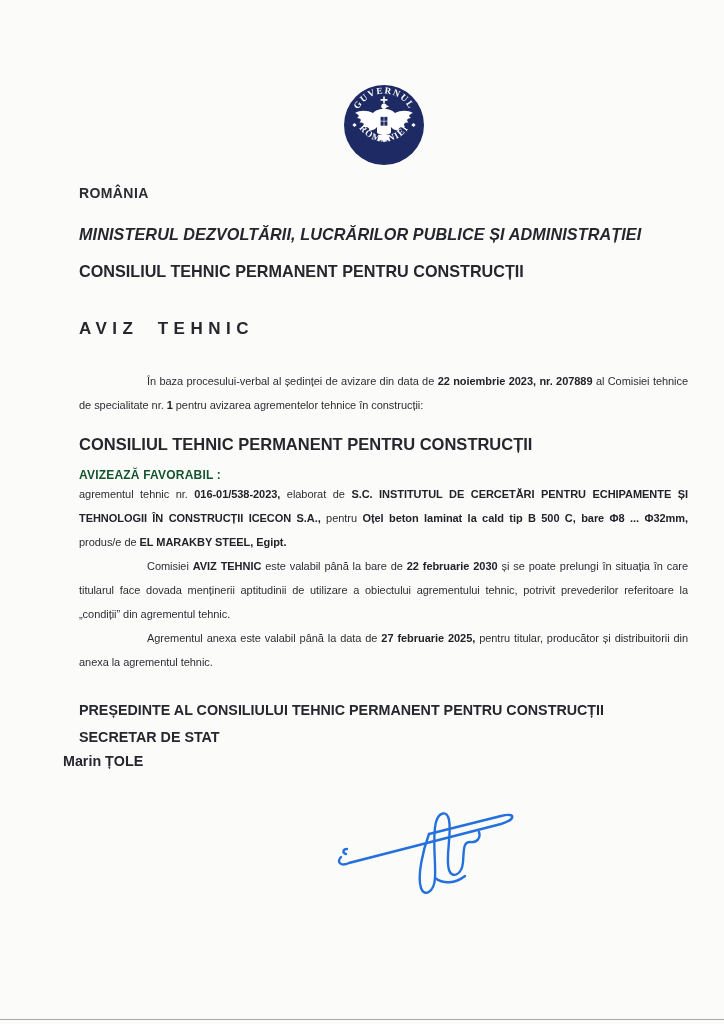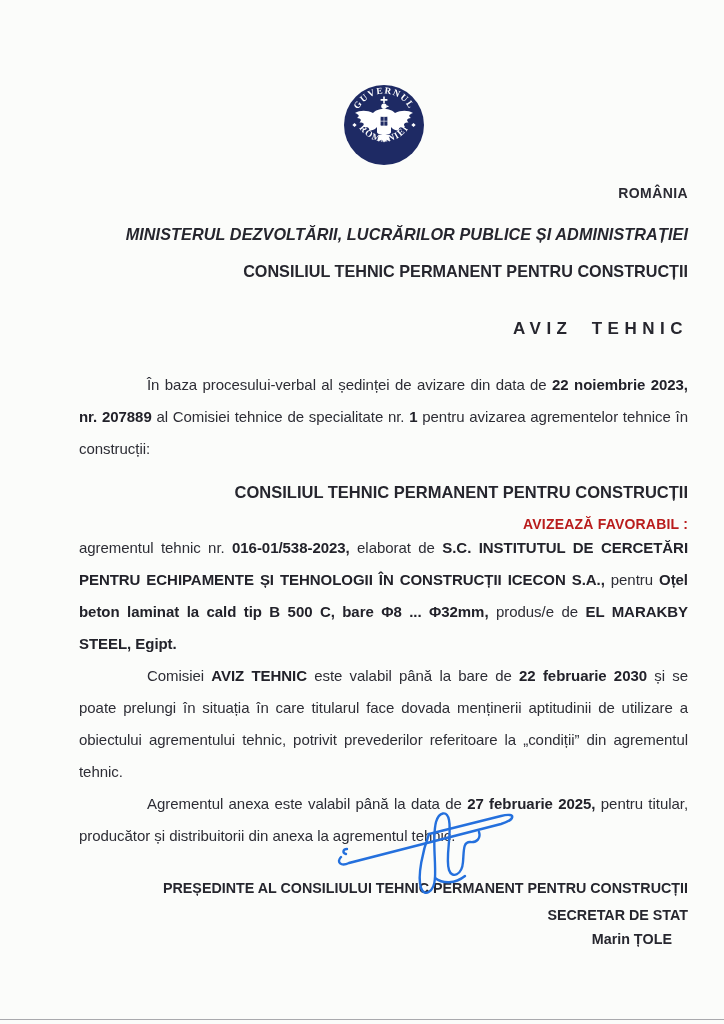--- a/index.html
+++ b/index.html
@@ -10,51 +10,51 @@
   html,body{margin:0;padding:0;}
   body{
     width:724px;height:1024px;
     background:#fbfcfa;
     font-family:"Liberation Sans", sans-serif;
     color:var(--ink);
     overflow:hidden;
   }
   .page{position:relative;width:724px;height:1024px;}
   .content{padding:0 36px 0 79px;}
-  .center{text-align:right;}
+  .center{text-align:left;}
   .seal-wrap{padding-top:84px;text-align:center;}
   .seal-wrap svg{display:inline-block;}
   .country{
     margin-top:15px;font-size:14px;font-weight:bold;
     letter-spacing:.4px;color:#2b2b33;
   }
   .ministry{
     margin-top:24px;font-size:16.2px;font-weight:bold;color:#26262e;
     letter-spacing:.1px;
     font-style:italic;
   }
   .council{
     margin-top:18px;font-size:16.2px;font-weight:bold;color:#26262e;
   }
   .doc-title{
     margin-top:38px;font-size:17px;font-weight:bold;color:#26262e;
     letter-spacing:5.5px;word-spacing:9px;
   }
   .para{
-    font-size:15px;line-height:32px;text-align:justify;
+    font-size:11px;line-height:24px;text-align:justify;
     letter-spacing:-.05px;margin:0;
   }
   .para .b{font-weight:bold;color:#22222a;}
   .indent{text-indent:68px;}
   .p-intro{margin-top:30px;}
   .mid-council{
     margin-top:18px;font-size:16.5px;font-weight:bold;color:#26262e;
   }
   .mid-approve{
-    margin-top:14px;font-size:14px;font-weight:bold;color:#b91c1c;
+    margin-top:14px;font-size:12px;font-weight:bold;color:#14532d;
     letter-spacing:.2px;
   }
   .p-agreement{}
   .sig-title{
     margin-top:28px;font-size:14.3px;font-weight:bold;color:#26262e;
   }
   .sig-role{margin-top:11px;font-size:14.3px;font-weight:bold;color:#26262e;}
   .sig-name{
     margin-top:8px;font-size:14.3px;font-weight:bold;color:#26262e;
     transform:translateX(-16px);

